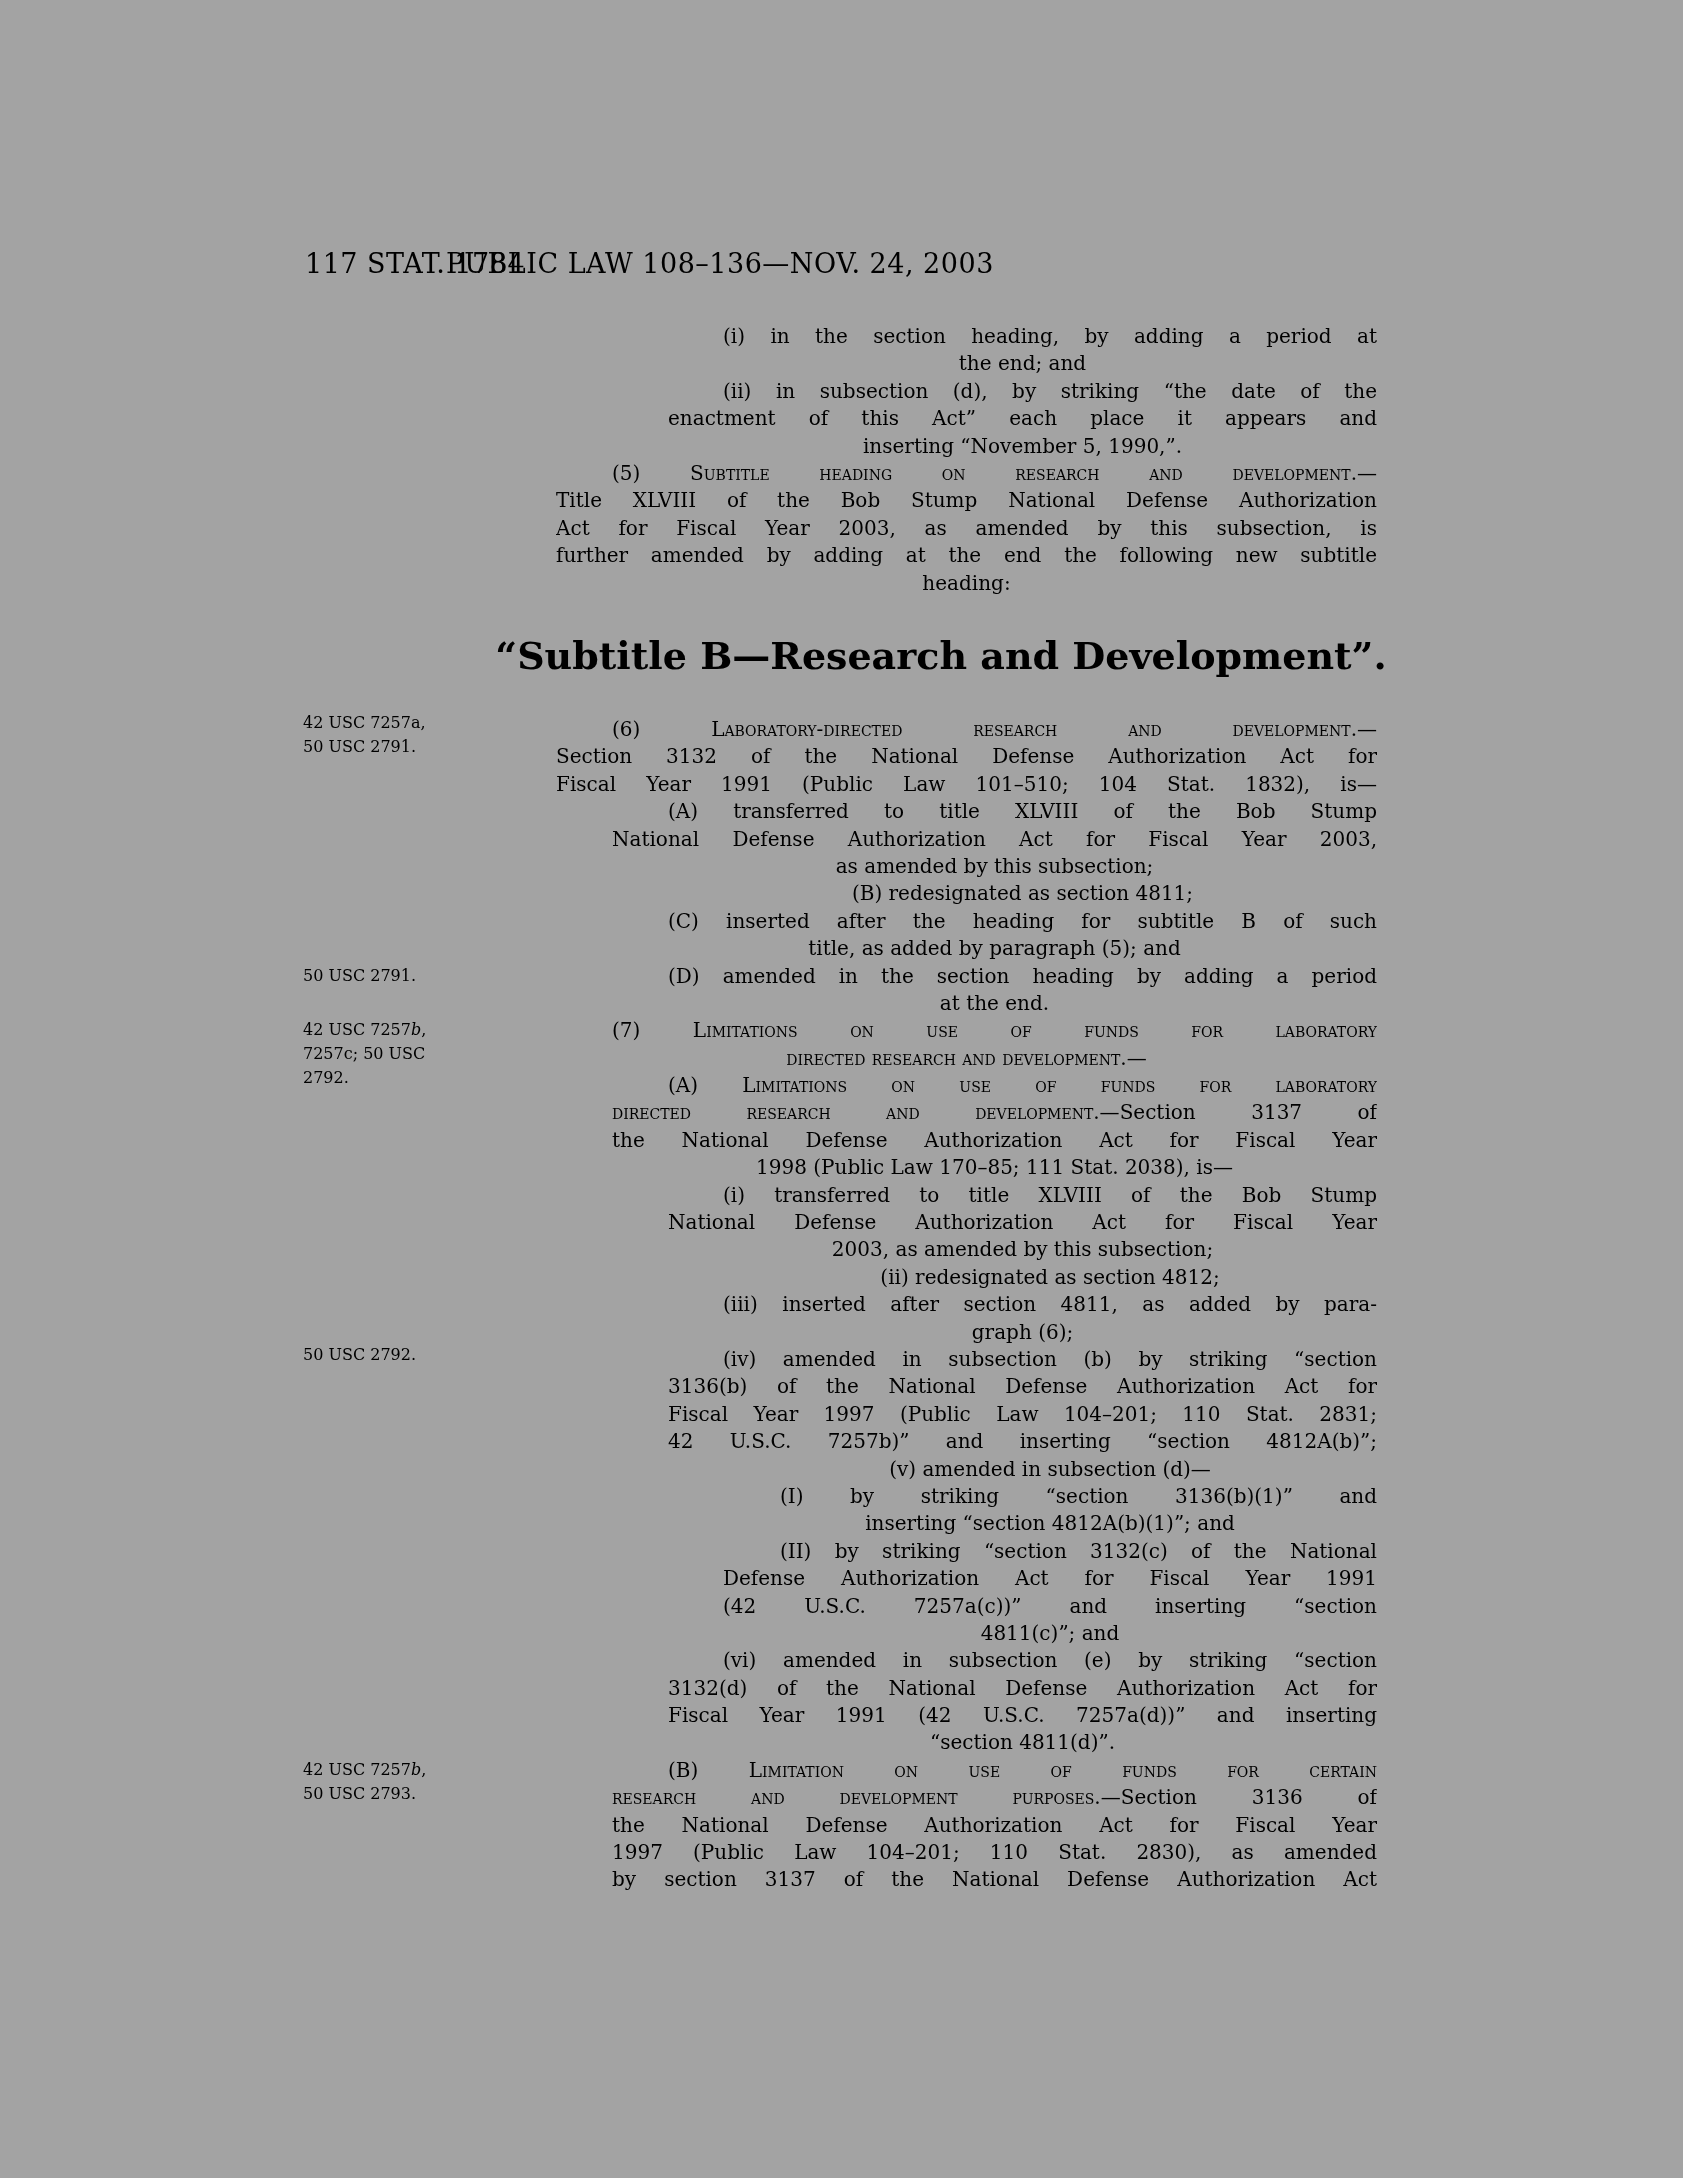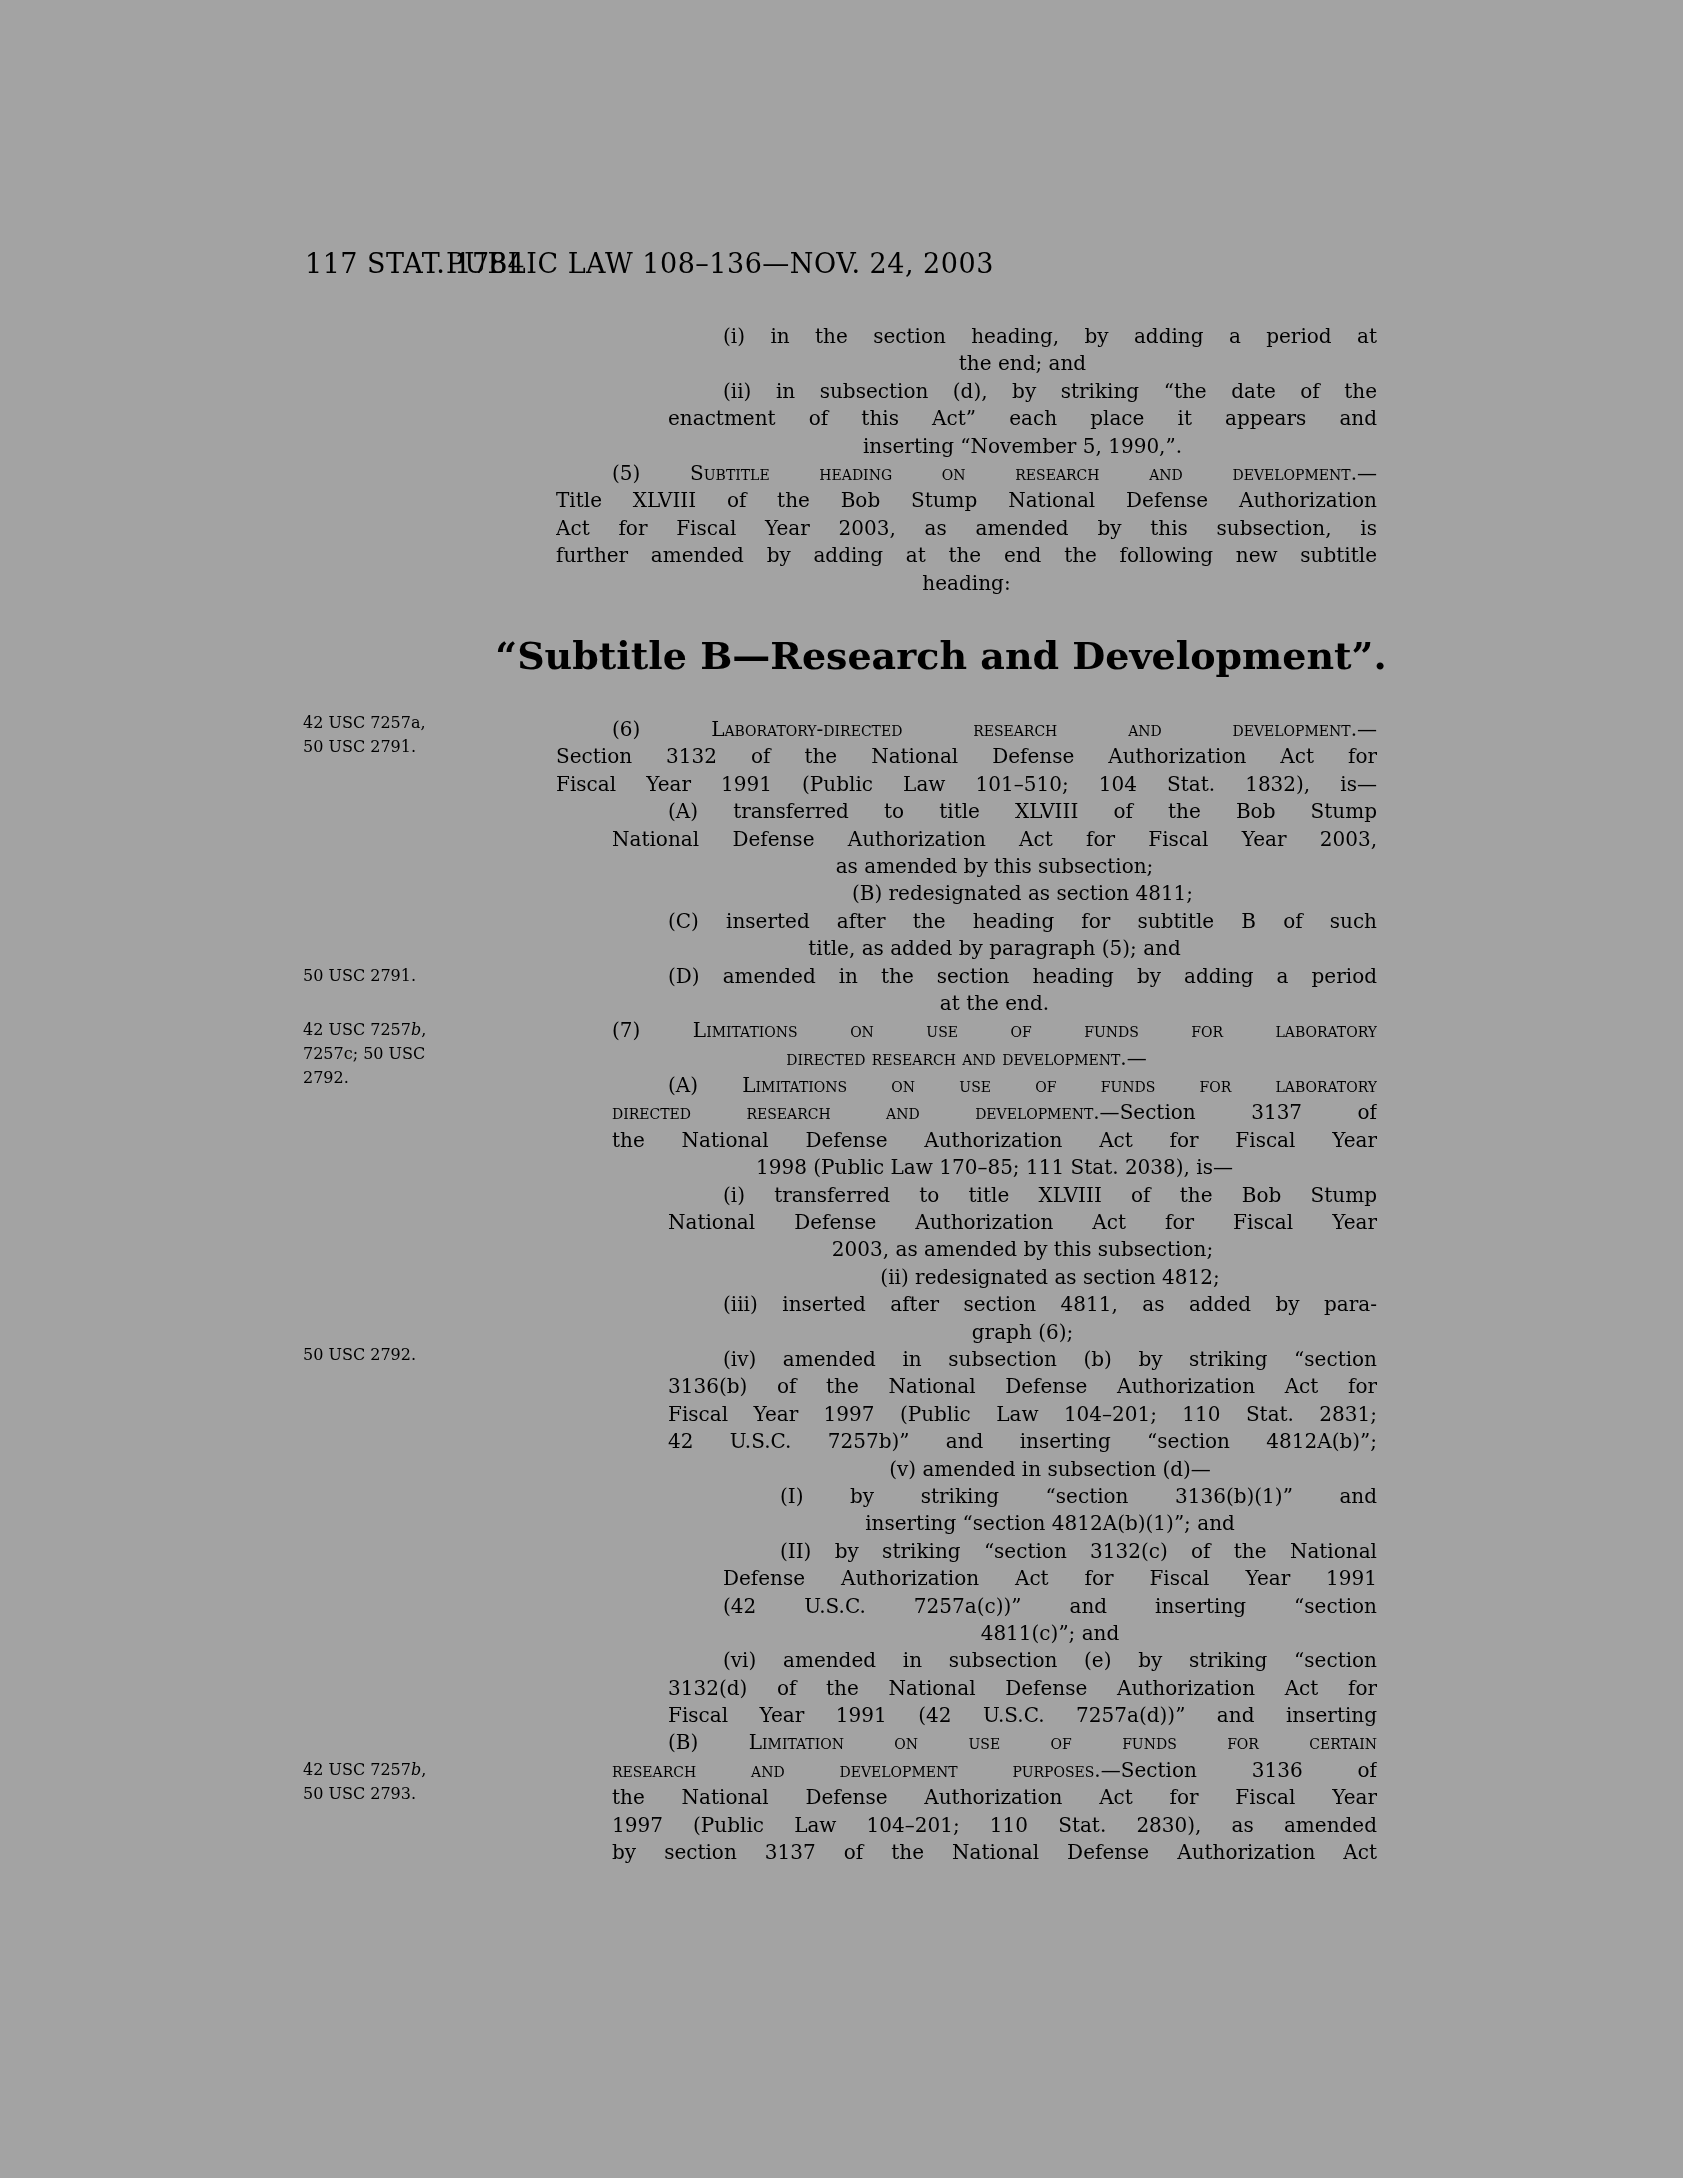--- a/index.html
+++ b/index.html
@@ -158,20 +158,21 @@
       <div class="bline ind3"><span>(v) amended in subsection (d)—</span></div>
       <div class="bline ind4 j"><span>(I) by striking “section 3136(b)(1)” and</span></div>
       <div class="bline ind3"><span>inserting “section 4812A(b)(1)”; and</span></div>
       <div class="bline ind4 j"><span>(II) by striking “section 3132(c) of the National</span></div>
       <div class="bline ind3 j"><span>Defense Authorization Act for Fiscal Year 1991</span></div>
       <div class="bline ind3 j"><span>(42 U.S.C. 7257a(c))” and inserting “section</span></div>
       <div class="bline ind3"><span>4811(c)”; and</span></div>
       <div class="bline ind3 j"><span>(vi) amended in subsection (e) by striking “section</span></div>
       <div class="bline ind2 j"><span>3132(d) of the National Defense Authorization Act for</span></div>
       <div class="bline ind2 j"><span>Fiscal Year 1991 (42 U.S.C. 7257a(d))” and inserting</span></div>
+      <div class="bline ind2"><span>“section 4811(d)”.</span></div>
       <div class="bline ind2 j"><span>(B) </span><span class="sc">Limitation on use of funds for certain</span></div>
       <div class="bline ind1 j"><span class="sc">research and development purposes.—</span><span>Section 3136 of</span></div>
       <div class="bline ind1 j"><span>the National Defense Authorization Act for Fiscal Year</span></div>
       <div class="bline ind1 j"><span>1997 (Public Law 104–201; 110 Stat. 2830), as amended</span></div>
       <div class="bline ind1 j"><span>by section 3137 of the National Defense Authorization Act</span></div>
     </div>
 
 </div>
 
 

